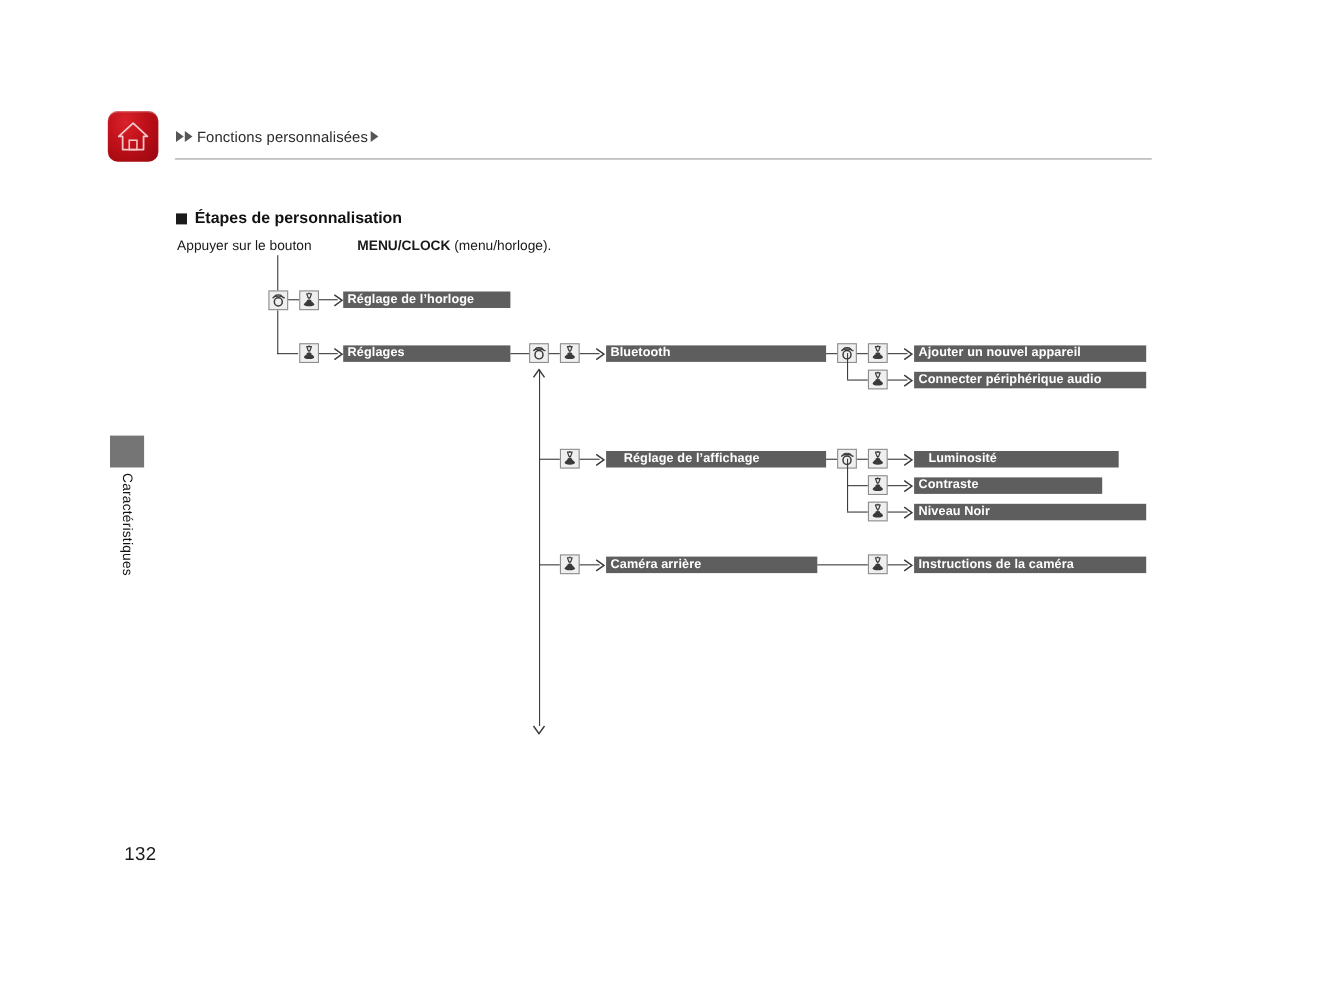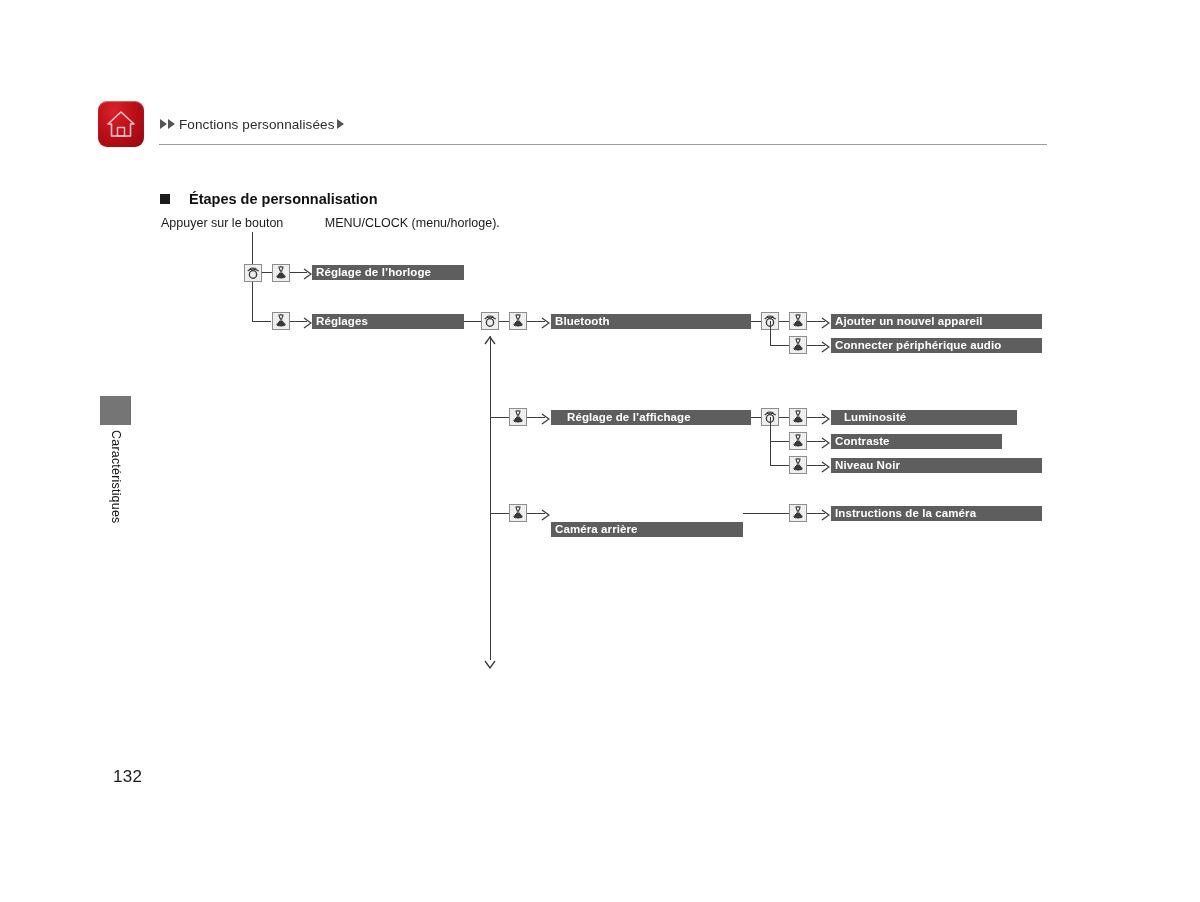--- a/index.html
+++ b/index.html
@@ -97,37 +97,36 @@
   
   #section-heading {
     position: absolute;
     left: 160px;
     top: 191px;
     font-size: 14.5px;
     font-weight: bold;
     color: #111;
     display: flex;
     align-items: center;
-    gap: 12px;
   }
   #section-heading-marker {
     width: 10px; height: 10px;
     background: #1b1b1b;
     margin-right: 7px;
     display: inline-block;
   }
   #intro-text {
     position: absolute;
     left: 161px;
     top: 216px;
     font-size: 12.5px;
     color: #1a1a1a;
     white-space: nowrap;
   }
-  #intro-text b { font-weight: normal; padding-left: 38px; }
+  #intro-text b { font-weight: bold; padding-left: 38px; }
 
   
   #flow {
     position: absolute;
     left: 0; top: 0;
     width: 1200px; height: 902px;
   }
   .fnode {
     position: absolute;
     height: 15px;
@@ -403,21 +402,21 @@
     <svg width="16" height="16" viewBox="0 0 18 18">
         <use href="#sym-press"></use>
       </svg>
   </div>
   <div class="line-h" style="left:527px; top:513px; width:18px;"></div>
   <div class="arrow-right" style="left:541px; top:507px;">
     <svg width="9" height="12" viewBox="0 0 9 12">
         <use href="#sym-arrow-right"></use>
       </svg>
   </div>
-  <div class="fnode" style="left:551px; top:506px; width:192px;margin-top:16px;">Caméra arrière</div>
+  <div class="fnode" style="left:551px; top:506px; width:192px;">Caméra arrière</div>
 
   <div class="line-h" style="left:743px; top:513px; width:46px;"></div>
   <div class="icon-box" style="left:789px; top:504px;">
     <svg width="16" height="16" viewBox="0 0 18 18">
         <use href="#sym-press"></use>
       </svg>
   </div>
   <div class="line-h" style="left:807px; top:513px; width:18px;"></div>
   <div class="arrow-right" style="left:821px; top:507px;">
     <svg width="9" height="12" viewBox="0 0 9 12">

